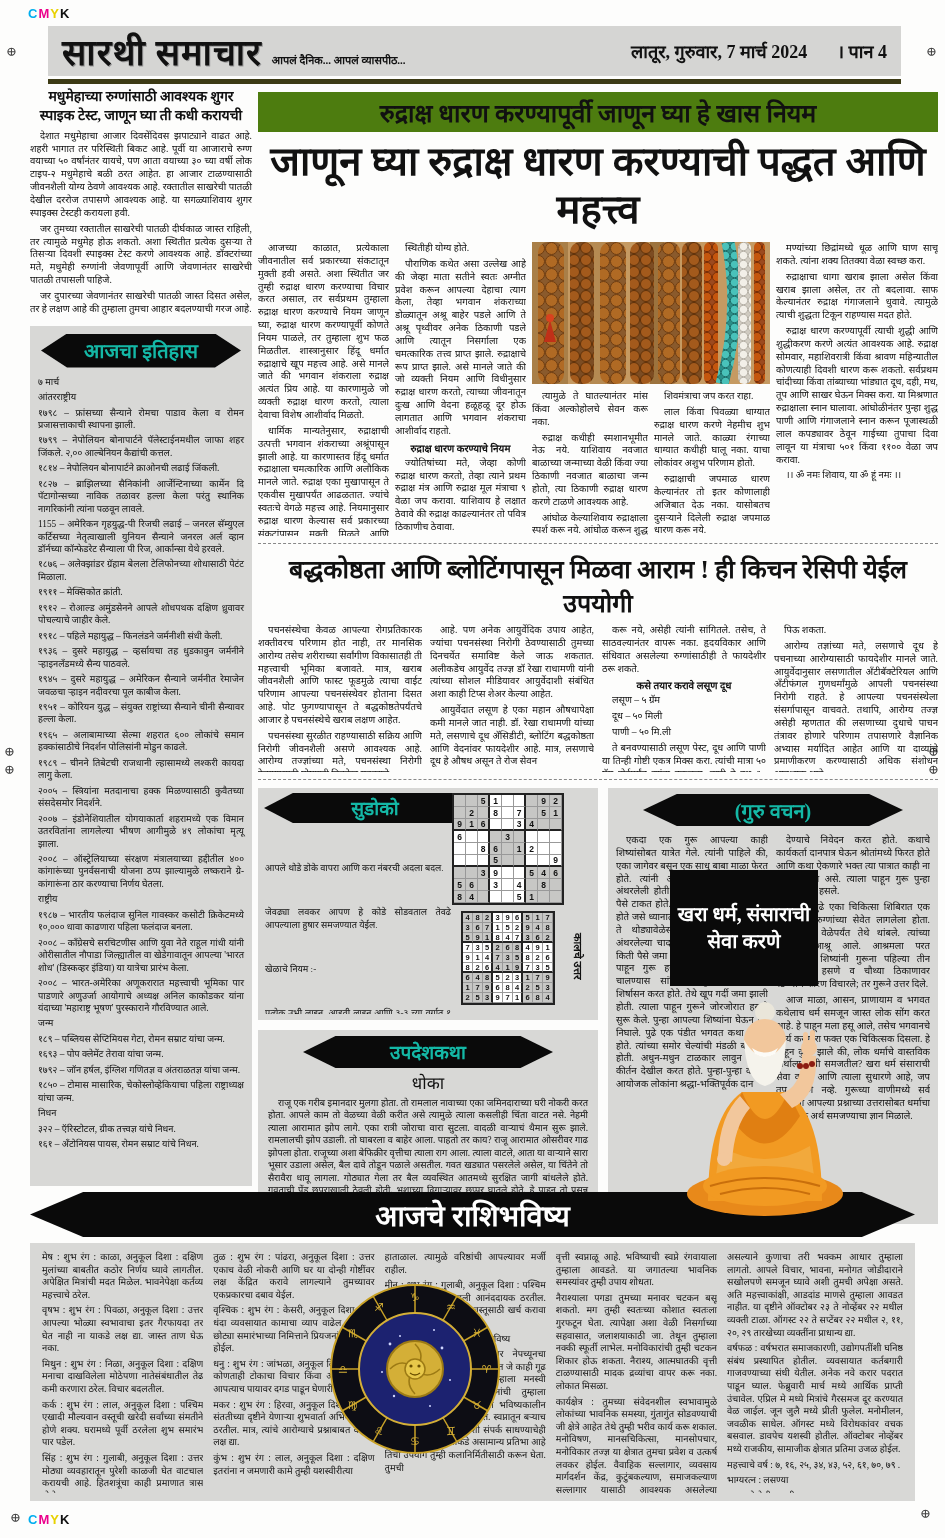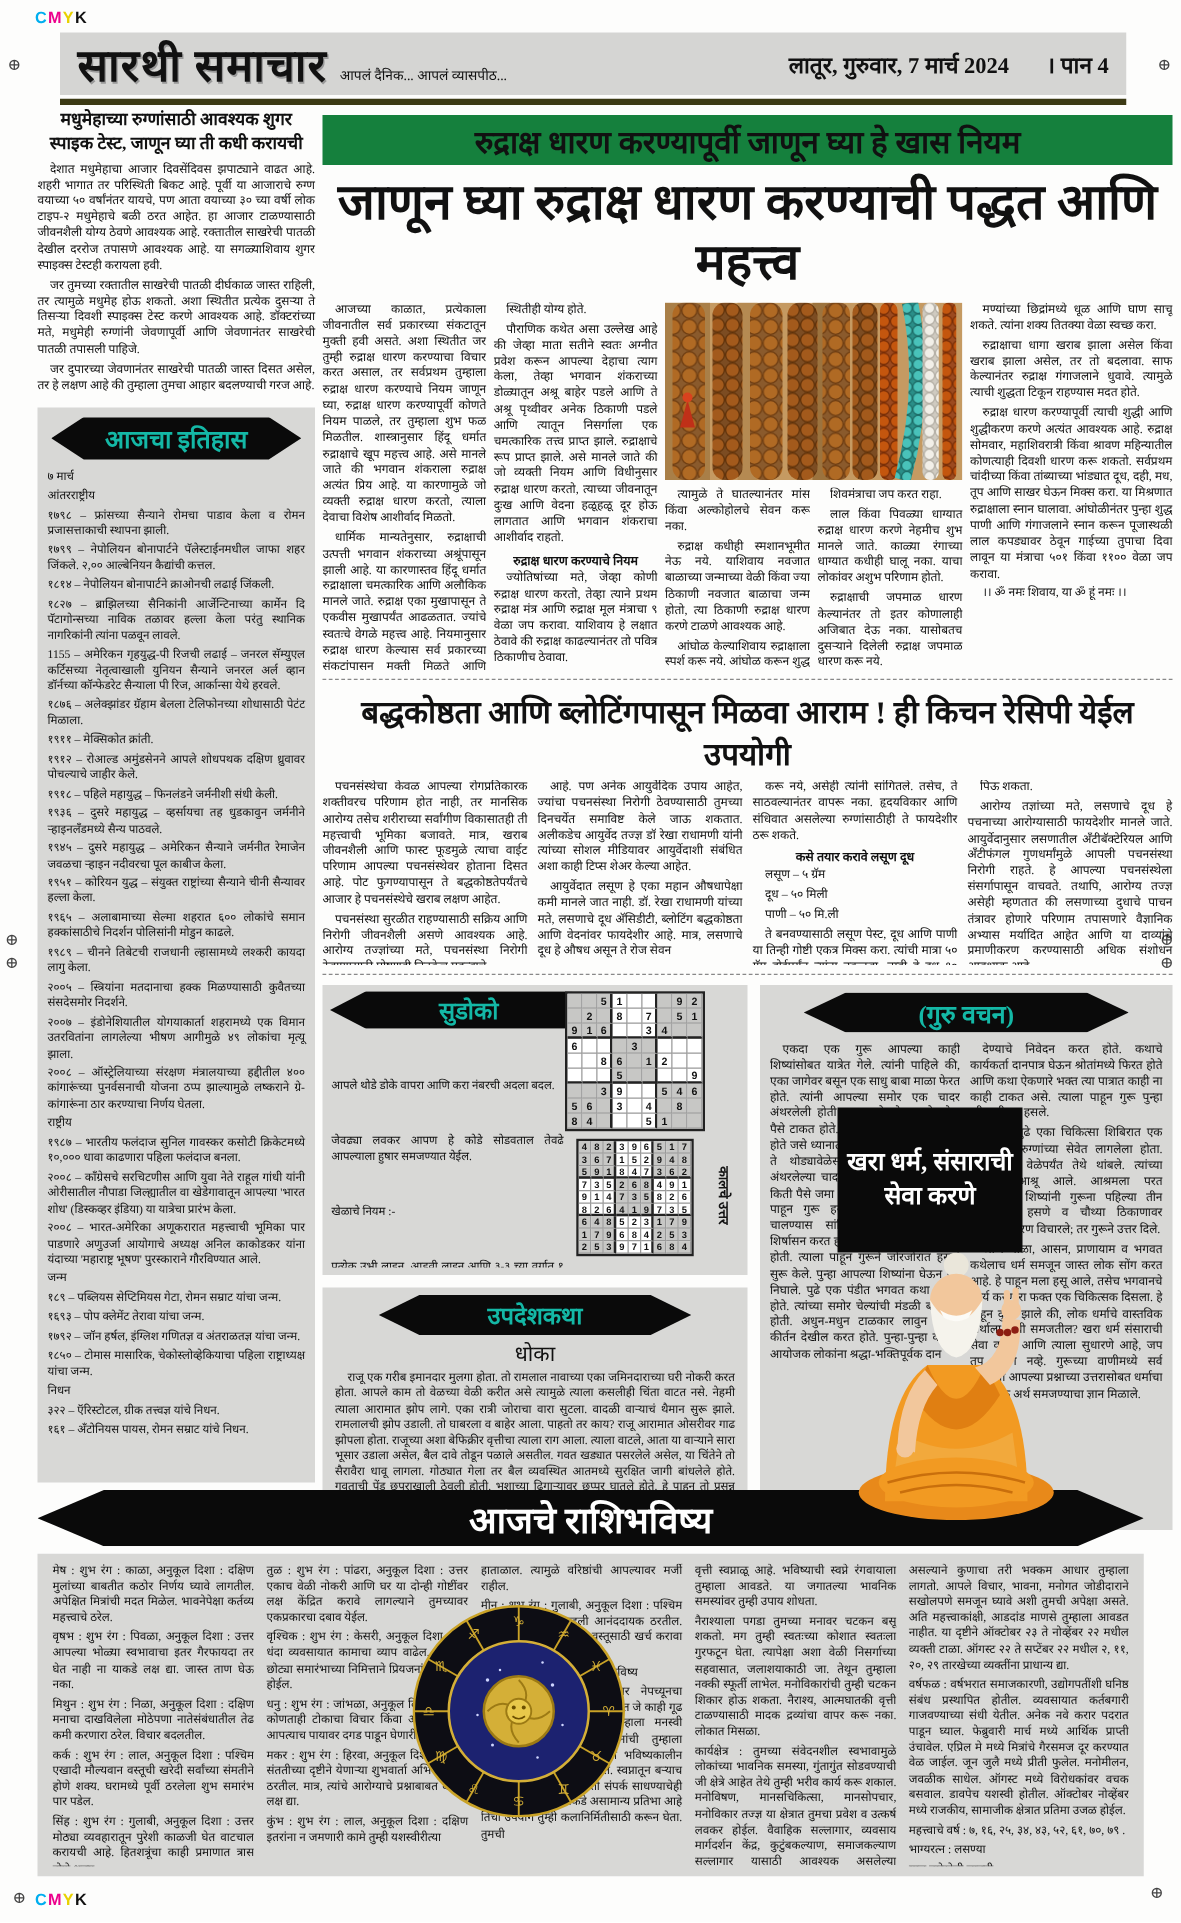--- a/index.html
+++ b/index.html
@@ -6,25 +6,25 @@
   #page{position:relative;width:945px;height:1538px;background:#fdfdfc;overflow:hidden;
         font-family:"Liberation Serif","DejaVu Serif",serif;color:#111;}
   .reg{position:absolute;font-size:13px;color:#444;}
   .cmyk{position:absolute;font-weight:bold;font-size:13px;font-family:"Liberation Sans",sans-serif;letter-spacing:1px;}
   .cmyk span:nth-child(1){color:#00aeef}.cmyk span:nth-child(2){color:#ec008c}
   .cmyk span:nth-child(3){color:#e8d100}.cmyk span:nth-child(4){color:#111}
   
   #masthead{position:absolute;left:48px;top:26px;width:853px;height:50px;background:#d5d5d3;
             display:flex;align-items:center;padding:0 14px;box-sizing:border-box;}
   #mast-title{font-size:36px;font-weight:bold;letter-spacing:1px;text-shadow:1px 1px 0 #999;}
-  #mast-tag{font-size:11px;font-weight:normal;margin-left:10px;margin-top:16px;}
+  #mast-tag{font-size:11px;font-weight:bold;margin-left:10px;margin-top:16px;}
   #mast-right{margin-left:auto;font-size:18px;font-weight:bold;display:flex;gap:30px;align-items:center;}
   #rule{position:absolute;left:48px;top:79px;width:853px;height:5px;background:#3c3a14;}
   
-  .gray{background:#15803d;}
+  .gray{background:#4d7c0f;}
   .para{font-size:9.6px;line-height:1.34;text-align:justify;margin:0 0 3px 0;text-indent:10px;}
   .ribbon{background:#0a0a0a;color:#14b8a6;font-weight:bold;display:flex;align-items:center;justify-content:center;
           clip-path:polygon(0 50%,13% 0,87% 0,100% 50%,87% 100%,13% 100%);}
   .dash{border:none;border-top:1px dashed #888;margin:7px 0;}
   
   #leftcol{position:absolute;left:30px;top:88px;width:222px;}
   #left-art-title{font-size:14px;font-weight:bold;text-align:center;line-height:1.35;margin-bottom:4px;}
   #history{margin-top:10px;background:#d8d8d6;padding:8px;box-sizing:border-box;height:860px;overflow:hidden;}
   #history .ribbon{width:200px;height:34px;font-size:20px;margin:0 auto 8px auto;}
   #history .para{font-size:9.3px;text-indent:0;}
@@ -57,21 +57,21 @@
   #sol-label{position:absolute;right:-22px;top:140px;writing-mode:vertical-rl;font-size:11px;font-weight:bold;}
   #updesh{width:340px;height:194px;background:#d8d8d6;margin-top:10px;padding:6px 10px;box-sizing:border-box;overflow:hidden;}
   #updesh .ribbon{width:250px;height:32px;font-size:19px;margin:0 auto;}
   #updesh-title{font-size:17px;font-weight:normal;text-align:center;margin:3px 0;}
   #updesh .para{font-size:9.3px;}
   #guru{position:relative;width:330px;height:436px;background:#d8d8d6;overflow:hidden;}
   #guru .ribbon{position:absolute;left:35px;top:6px;width:260px;height:32px;font-size:20px;}
   .gcol{position:absolute;top:46px;width:152px;height:382px;overflow:hidden;}
   #guru-quote{position:absolute;left:62px;top:82px;width:148px;height:116px;background:#0a0a0a;color:#fff;
               font-size:20px;font-weight:bold;text-align:center;display:flex;align-items:center;justify-content:center;
-              padding:4px;box-sizing:border-box;line-height:1.35;z-index:3;margin-top:16px;}
+              padding:4px;box-sizing:border-box;line-height:1.35;z-index:3;}
   #guru-fig{position:absolute;left:52px;top:208px;z-index:2;}
   
   #horo-banner{position:absolute;left:30px;top:1192px;width:885px;height:45px;background:#0a0a0a;color:#fff;
                font-size:29px;font-weight:bold;display:flex;align-items:center;justify-content:center;
                clip-path:polygon(0 50%,6% 0,94% 0,100% 50%,94% 100%,6% 100%);}
   #horo-body{position:absolute;left:30px;top:1243px;width:885px;height:258px;background:#d8d8d6;
              display:flex;gap:10px;padding:8px 12px;box-sizing:border-box;overflow:hidden;}
   .hcol{width:165px;overflow:hidden;}
   .hcol .para{font-size:9.4px;text-indent:0;}
   #wheel{position:absolute;left:330px;top:1284px;z-index:2;}

